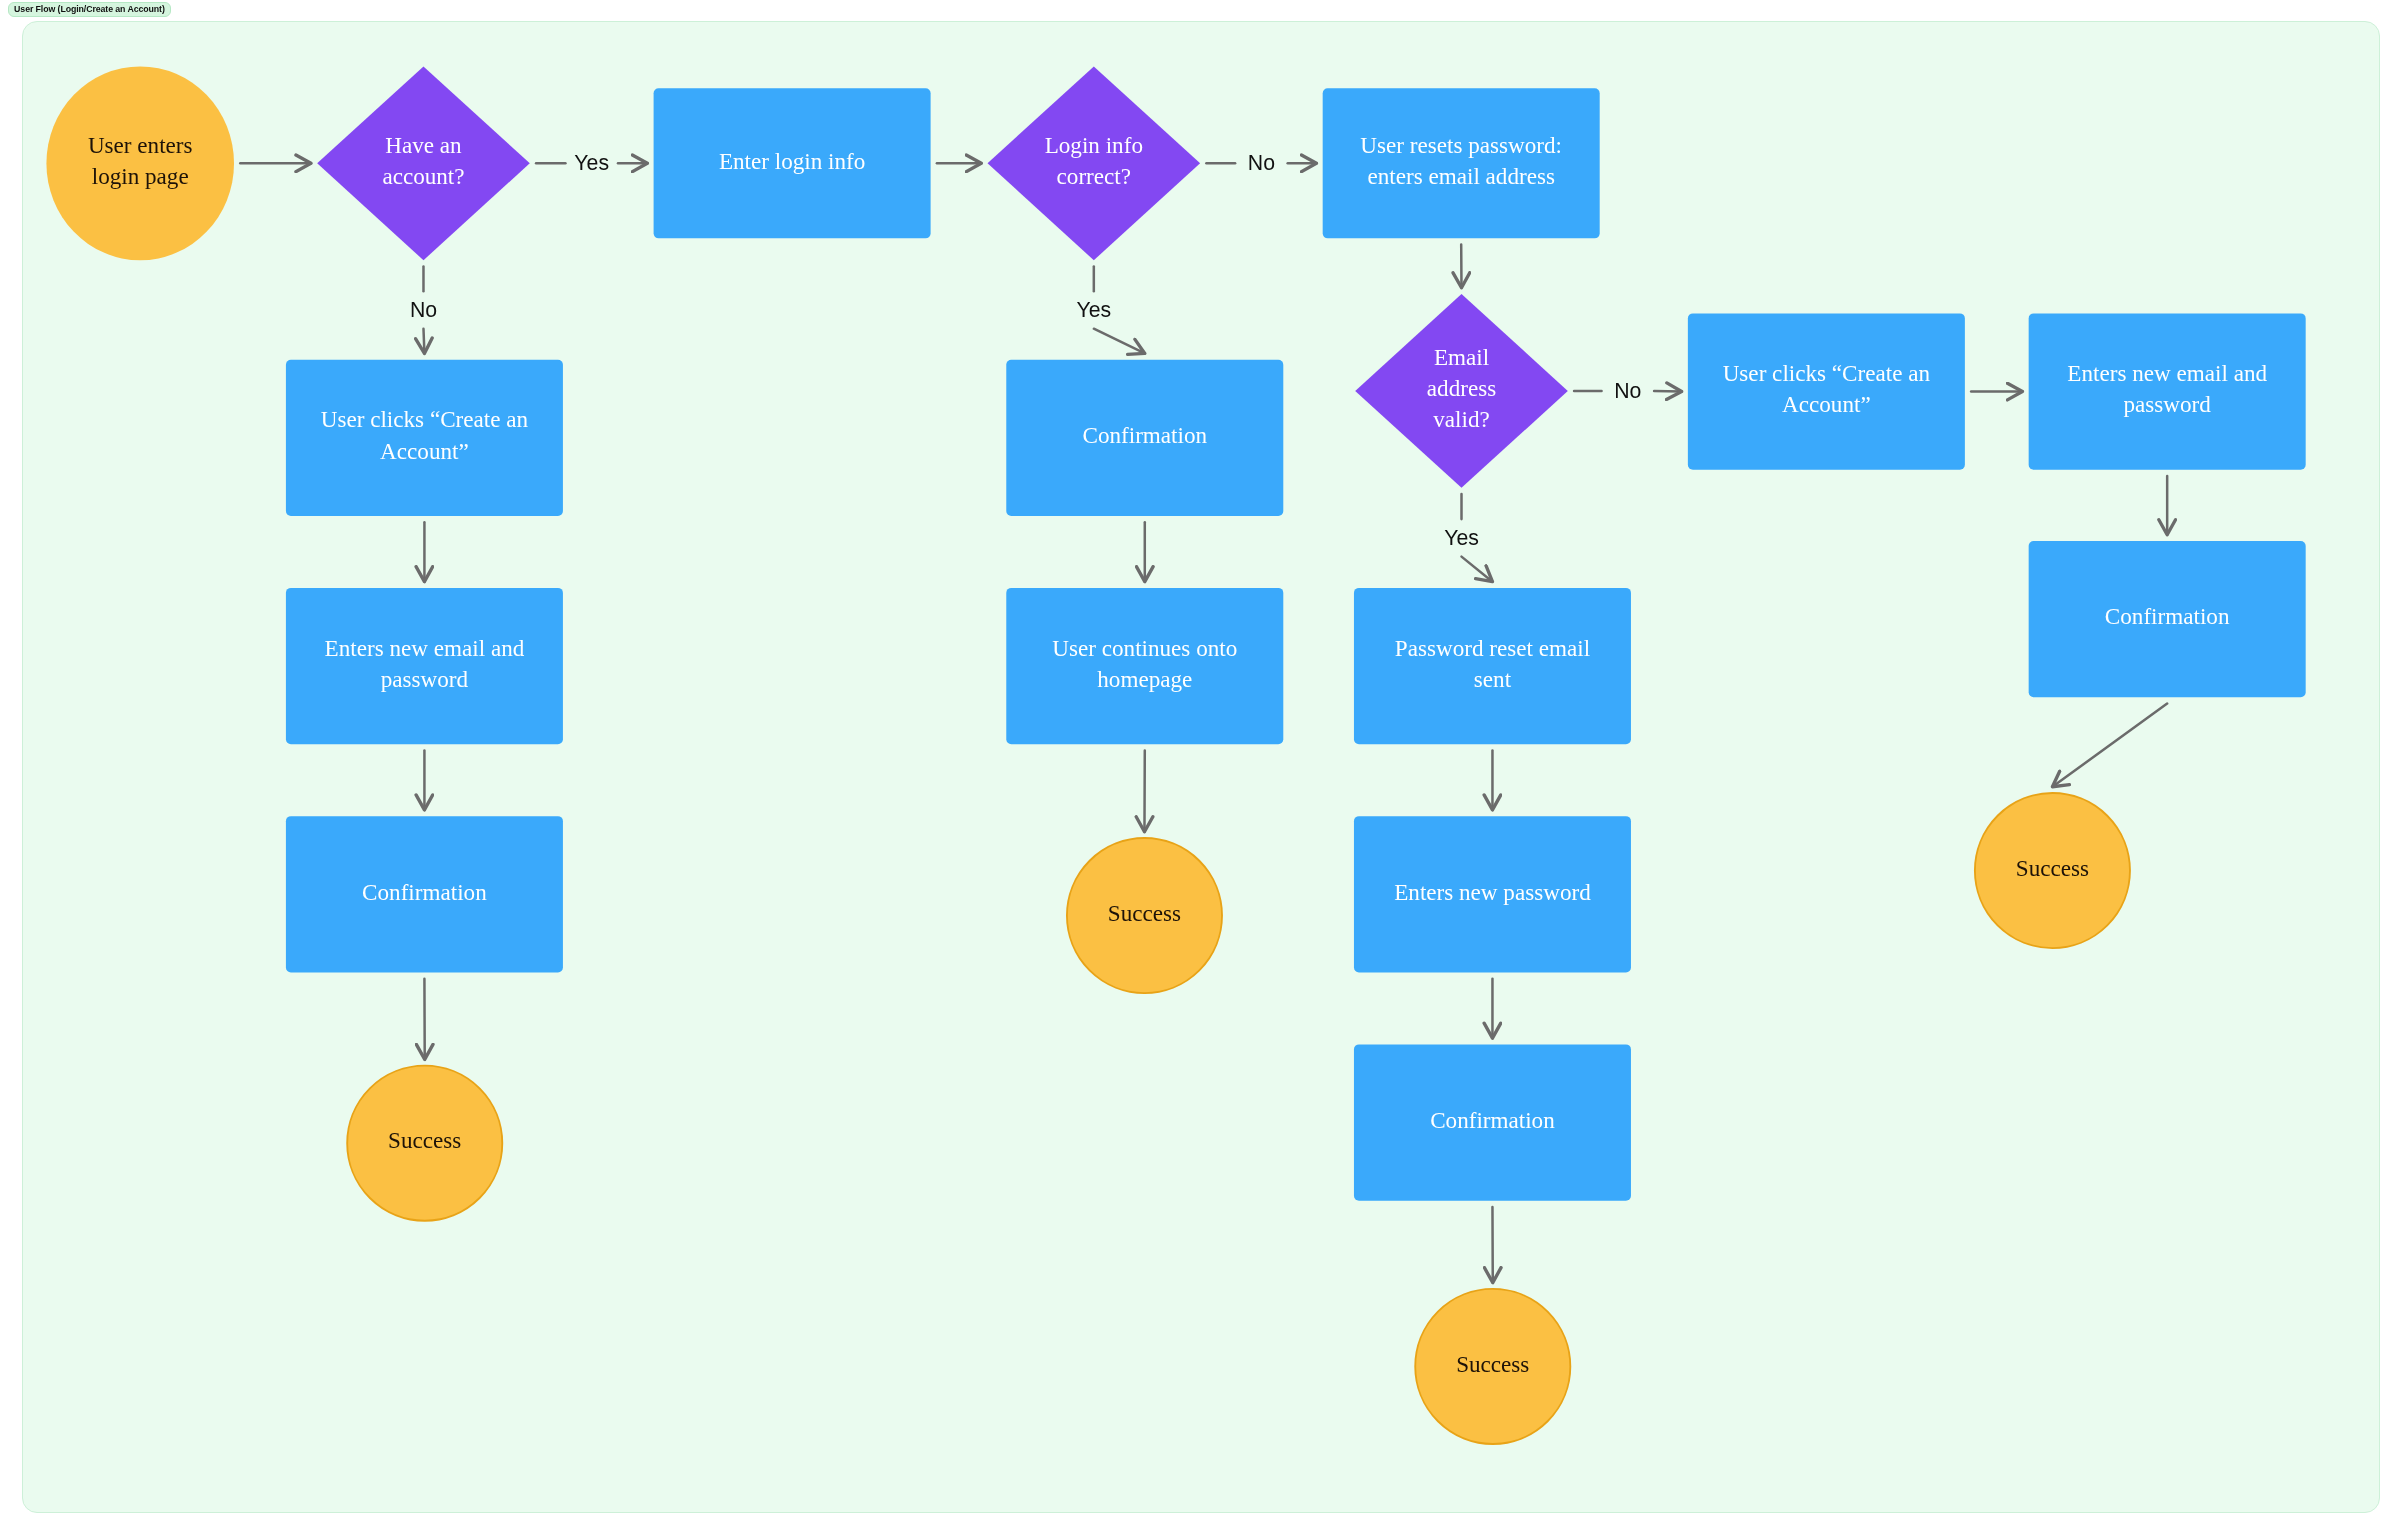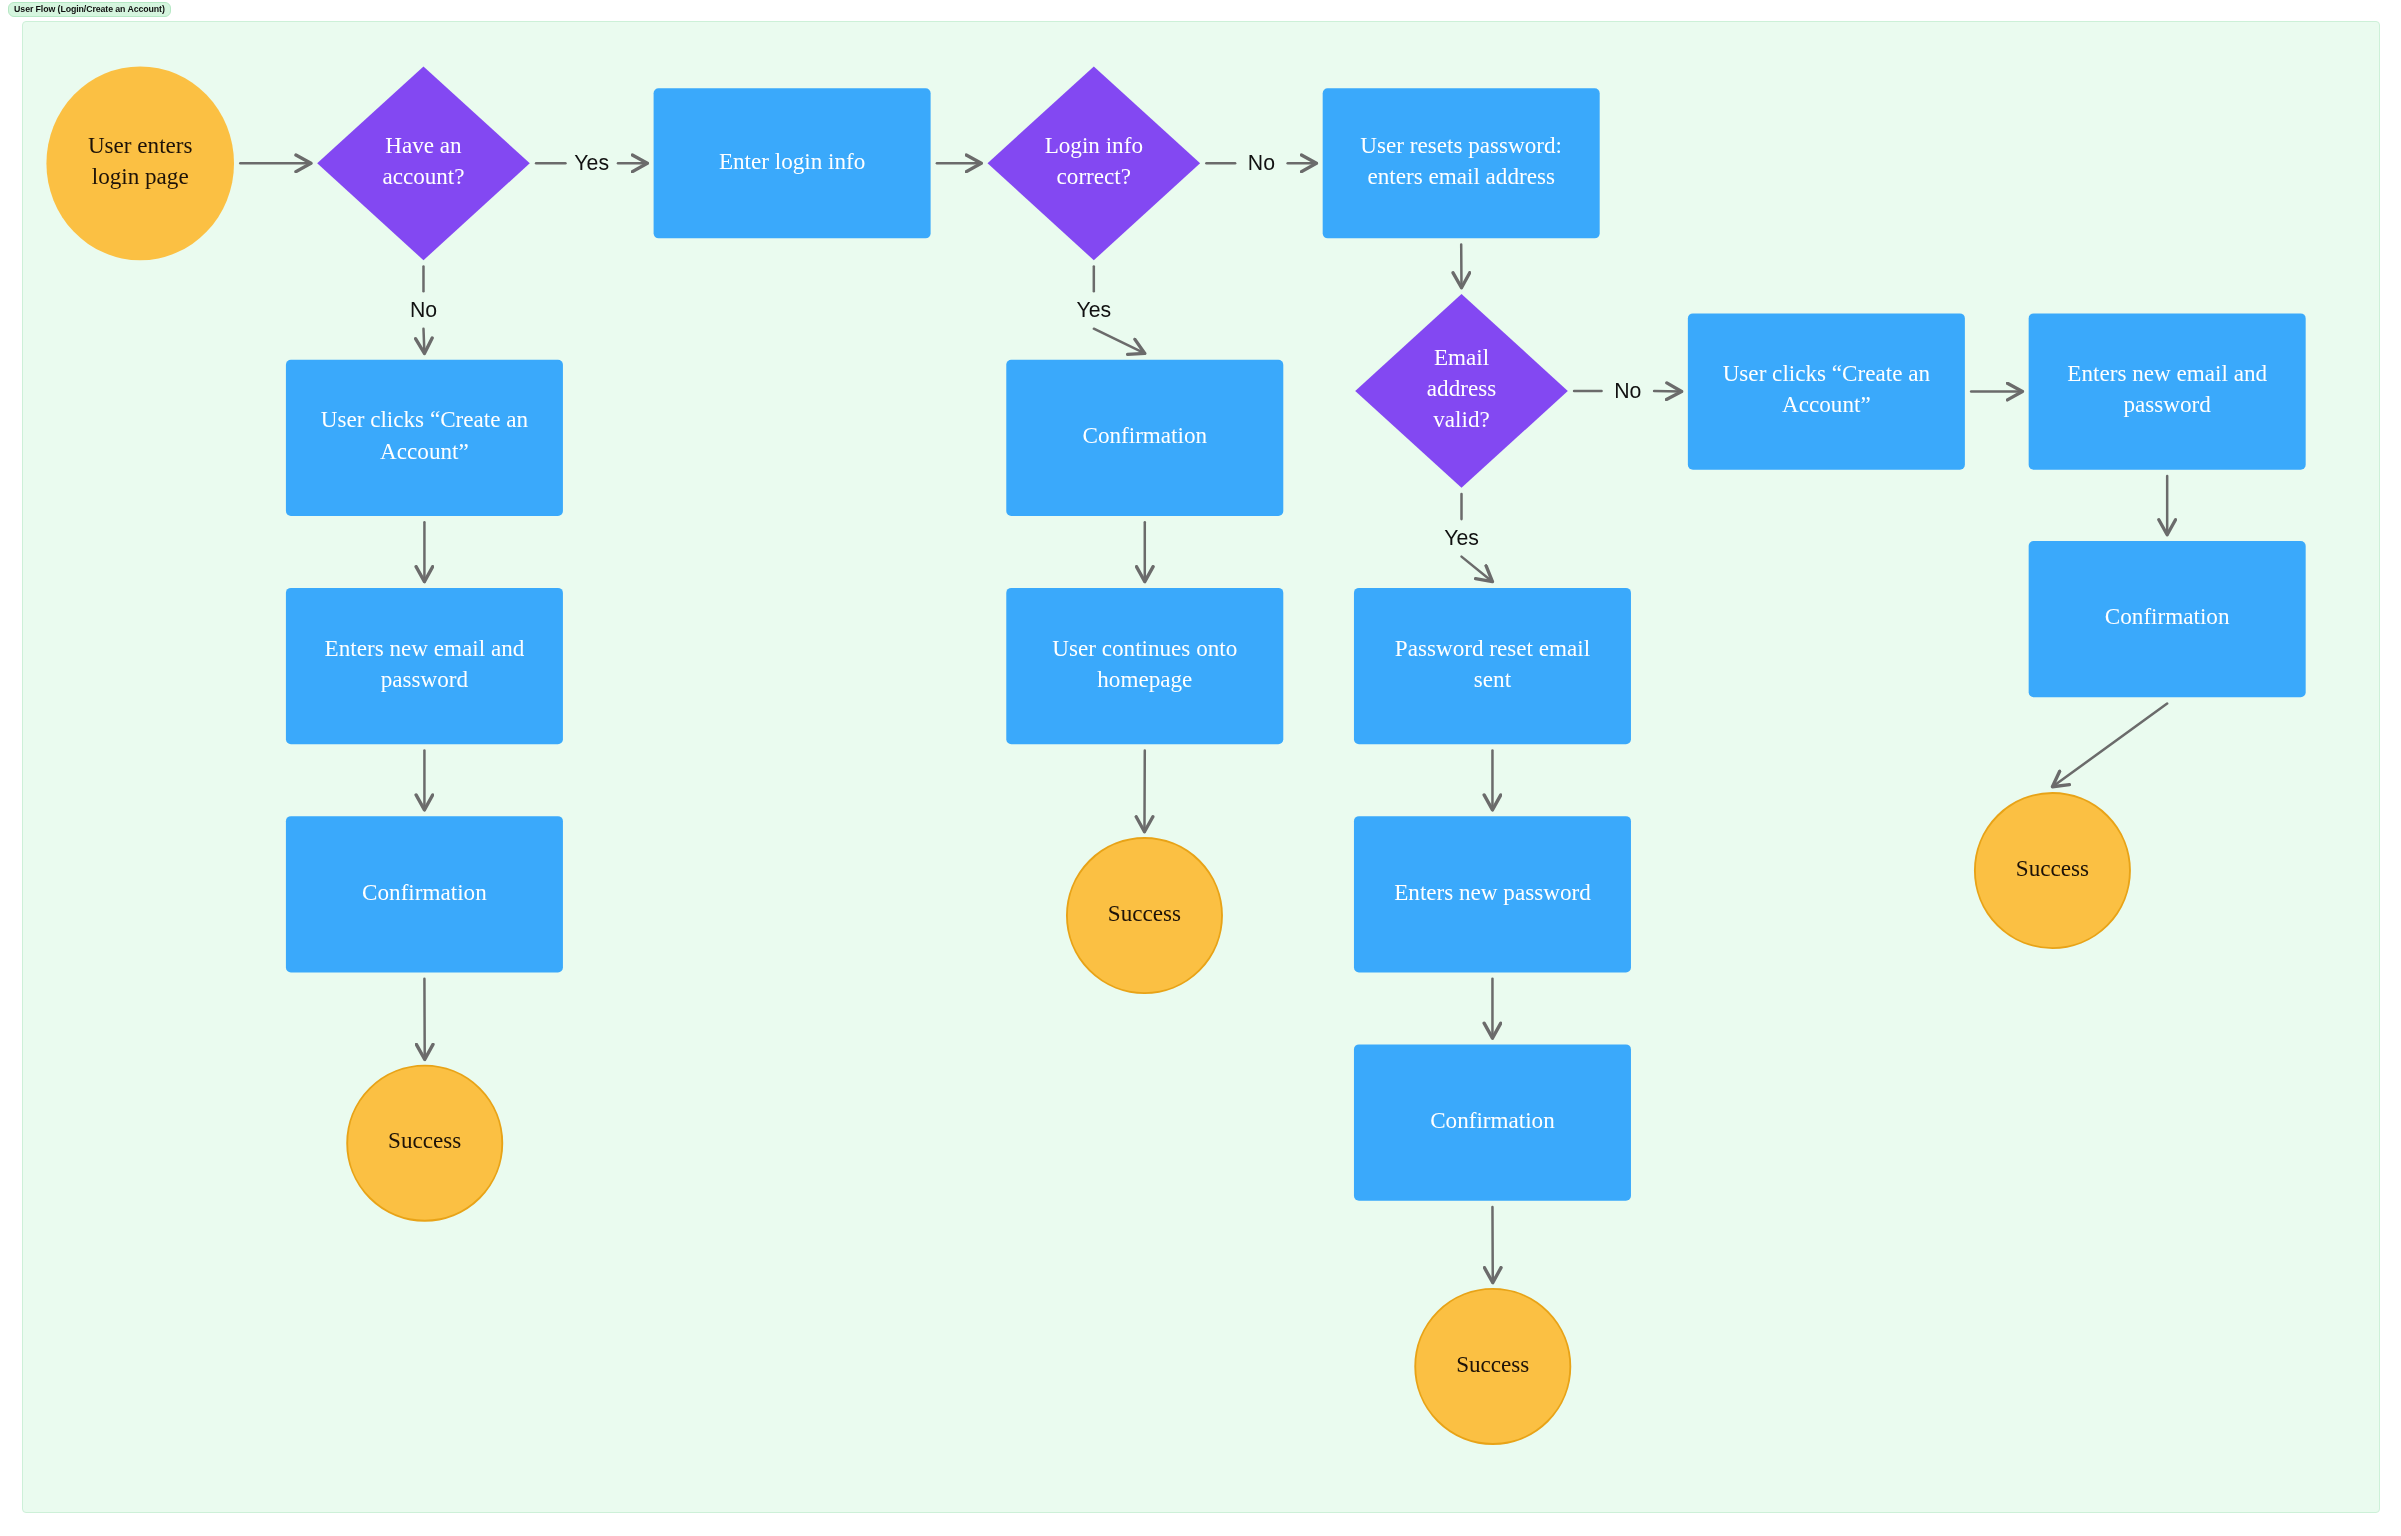--- a/index.html
+++ b/index.html
@@ -32,21 +32,21 @@
     letter-spacing: -0.1px;
   }
   #canvas {
     position: absolute;
     left: 22px;
     top: 21px;
     width: 2358px;
     height: 1492px;
     background: #eafbef;
     border: 1.3px solid #cdf0d8;
-    border-radius: 4px;
+    border-radius: 15px;
     box-sizing: border-box;
     overflow: hidden;
   }
   #flow-svg {
     position: absolute;
     left: 0;
     top: 0;
     width: 2358px;
     height: 1492px;
     display: block;

